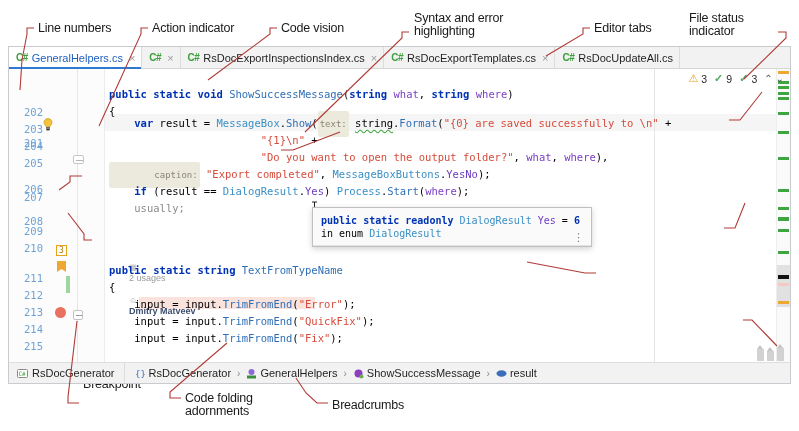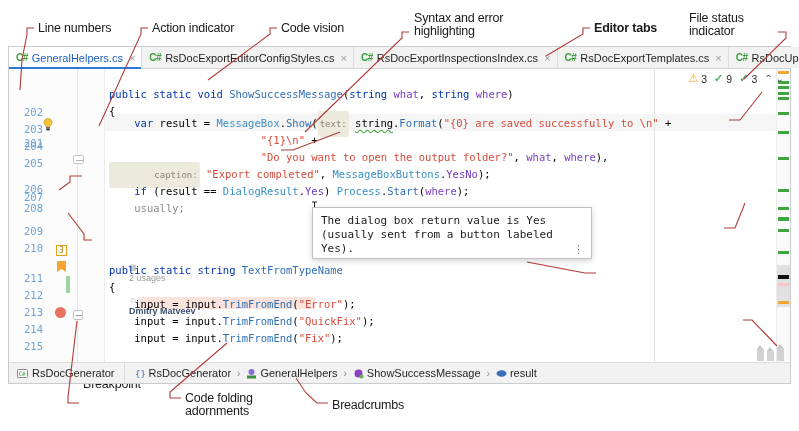--- a/index.html
+++ b/index.html
@@ -118,21 +118,21 @@
   .fold-rail { position:absolute; left:68px; top:0; bottom:0; width:1px; background:#e6e6e6; }
 
   
   .code {
     position:relative; flex:1 1 auto; background:#ffffff; overflow:hidden;
     font-family:"DejaVu Sans Mono", monospace; font-size:10.5px;
   }
   .crow { position:absolute; left:4px; white-space:pre; line-height:11px; }
   .rowhl { position:absolute; left:0; right:0; height:17px; background:#f5f5f5; }
 
-  .k   { color:#0033b3; font-weight:normal; }
+  .k   { color:#0033b3; font-weight:bold; }
   .id  { color:#000000; }
   .typ { color:#3a8fc4; }                             
   .mth { color:#2f6fb5; }
   .str { color:#d64b3b; }
   .par { color:#7a3fc4; }                             
   .fld { color:#6a3bbf; }
   .hint{ background:#eceadc; color:#8a8575; font-size:9px; padding:8px 2px; border-radius:2px; }
   .com { color:#8c8c8c; }
   .err { text-decoration: underline; text-decoration-style: wavy; text-decoration-color:#3fa63f; text-underline-offset:2px; }
   .warnhl { background:#fbe3dd; }
@@ -227,21 +227,21 @@
     <path d="M328 403 L317 403 L306 393 L296 378"></path>
   </g>
 </svg>
 
 <div id="annot-layer">
     <div class="annot" style="left: 38px; top: 22px;">Line numbers</div>
     <div class="annot" style="left: 152px; top: 22px;">Action indicator</div>
     <div class="annot" style="left: 281px; top: 22px;">Code vision</div>
     <div class="annot" style="left: 414px; top: 12px;">Syntax and error
 highlighting</div>
-    <div class="annot" style="left: 594px; top: 22px; font-weight: bold;">Editor tabs</div>
+    <div class="annot" style="left: 594px; top: 22px;">Editor tabs</div>
     <div class="annot" style="left: 689px; top: 12px;">File status
 indicator</div>
     <div class="annot" style="left: 216px; top: 150px;">Inlay hint</div>
     <div class="annot" style="left: 86px; top: 172px;">Bookmarks</div>
     <div class="annot" style="left: 96px; top: 235px;">VCS line status
 highlight</div>
     <div class="annot" style="left: 654px; top: 105px;">Scrollbar with
 error stripe</div>
     <div class="annot" style="left: 678px; top: 218px;">Right
 margin</div>
@@ -258,21 +258,20 @@
 <div class="ide">
 
   <div class="tabbar" id="tabbar">
     <div class="tab active">
         <span class="cs">C#</span>
         <span class="lbl">GeneralHelpers.cs</span>
         <span class="x">×</span>
       </div>
       <div class="tab">
         <span class="cs">C#</span>
-        <span class="lbl">RsDocExportEditorConfigStyles.cs</span>
         <span class="x">×</span>
       </div>
       <div class="tab">
         <span class="cs">C#</span>
         <span class="lbl">RsDocExportInspectionsIndex.cs</span>
         <span class="x">×</span>
       </div>
       <div class="tab">
         <span class="cs">C#</span>
         <span class="lbl">RsDocExportTemplates.cs</span>
@@ -319,21 +318,21 @@
       <div class="gutter-icon fold-ellipsis" style="left:64px; top:278px;"></div>
 
       <div class="gutter-icon breakpoint" style="left:46px; top:238px;"></div>
     <div class="lineno" style="top: 20px; margin-top: 48px;">201</div>
         <div class="lineno" style="top: 37px;">202</div>
         <div class="lineno" style="top: 54px;">203</div>
         <div class="lineno" style="top: 71px;">204</div>
         <div class="lineno" style="top: 88px;">205</div>
         <div class="lineno" style="top: 114px; text-align: right;">206</div>
         <div class="lineno" style="top: 122px;">207</div>
-        <div class="lineno" style="top: 133px;">208</div>
+        <div class="lineno" style="top: 146px;">208</div>
         <div class="lineno" style="top: 156px;">209</div>
         <div class="lineno" style="top: 173px;">210</div>
         <div class="lineno" style="top: 203px;">211</div>
         <div class="lineno" style="top: 220px;">212</div>
         <div class="lineno" style="top: 237px;">213</div>
         <div class="lineno" style="top: 254px;">214</div>
         <div class="lineno" style="top: 271px;">215</div>
       </div>
 
     <div class="code" id="codearea">
@@ -351,21 +350,24 @@
         <span class="av">Dmitry Matveev</span>
       </div>
 
       <div class="icursor" style="left:206px; top:132px;">
         <svg width="7" height="14" viewBox="0 0 7 14">
             <path d="M1 1h5M3.5 1v12M1 13h5" stroke="#222" stroke-width="1" fill="none"></path>
           </svg>
       </div>
 
       <div class="qdoc" style="left:207px; top:138px;">
-        <div class="body">The dialog box return value is Yes (usually sent from a button labeled Yes).</div>
+        <div class="sig">
+          <div id="qd-sig1"><span class="k">public </span><span class="k">static </span><span class="k">readonly </span><span class="typ">DialogResult</span><span class="id"> </span><span class="fld">Yes</span><span class="id"> = </span><span class="k">6</span></div>
+          <div id="qd-sig2"><span class="id">in enum </span><span class="typ">DialogResult</span></div>
+        </div>
         <div class="kebab2">⋮</div>
       </div>
     <div class="crow" style="top: 20px;"><span class="k">public </span><span class="k">static </span><span class="k">void </span><span class="mth">ShowSuccessMessage</span><span class="id">(</span><span class="k">string </span><span class="par">what</span><span class="id">, </span><span class="k">string </span><span class="par">where</span><span class="id">)</span></div>
         <div class="crow" style="top: 37px;"><span class="id">{</span></div>
         <div class="crow" style="top: 49px;"><span class="k">    var </span><span class="id">result </span><span class="id">= </span><span class="typ">MessageBox</span><span class="id">.</span><span class="mth">Show</span><span class="id">(</span><span class="hint">text:</span><span class="id"> </span><span class="err">string</span><span class="id">.</span><span class="mth">Format</span><span class="id">(</span><span class="str">"{0} are saved successfully to \n"</span><span class="id"> +</span></div>
         <div class="crow" style="top: 66px;"><span class="str">                        "{1}\n"</span><span class="id"> +</span></div>
         <div class="crow" style="top: 83px;"><span class="str">                        "Do you want to open the output folder?"</span><span class="id">, </span><span class="par">what</span><span class="id">, </span><span class="par">where</span><span class="id">),</span></div>
         <div class="crow" style="top: 100px;"><span class="hint">        caption:</span><span class="id"> </span><span class="str">"Export completed"</span><span class="id">, </span><span class="typ">MessageBoxButtons</span><span class="id">.</span><span class="fld">YesNo</span><span class="id">);</span></div>
         <div class="crow" style="top: 117px;"><span class="k">    if </span><span class="id">(result </span><span class="id">== </span><span class="typ">DialogResult</span><span class="id">.</span><span class="fld">Yes</span><span class="id">) </span><span class="typ">Process</span><span class="id">.</span><span class="mth">Start</span><span class="id">(</span><span class="par">where</span><span class="id">);</span></div>
         <div class="crow" style="top: 134px;"><span class="com">    usually;</span></div>

